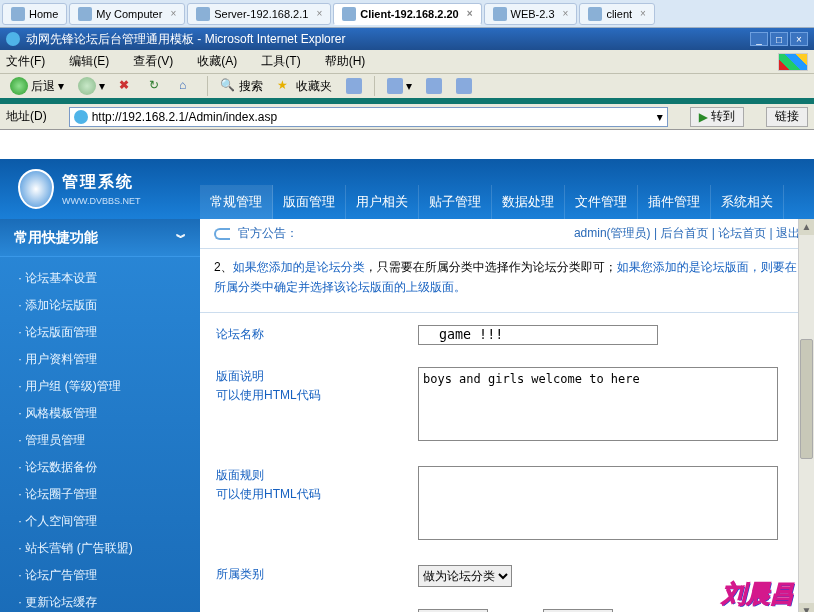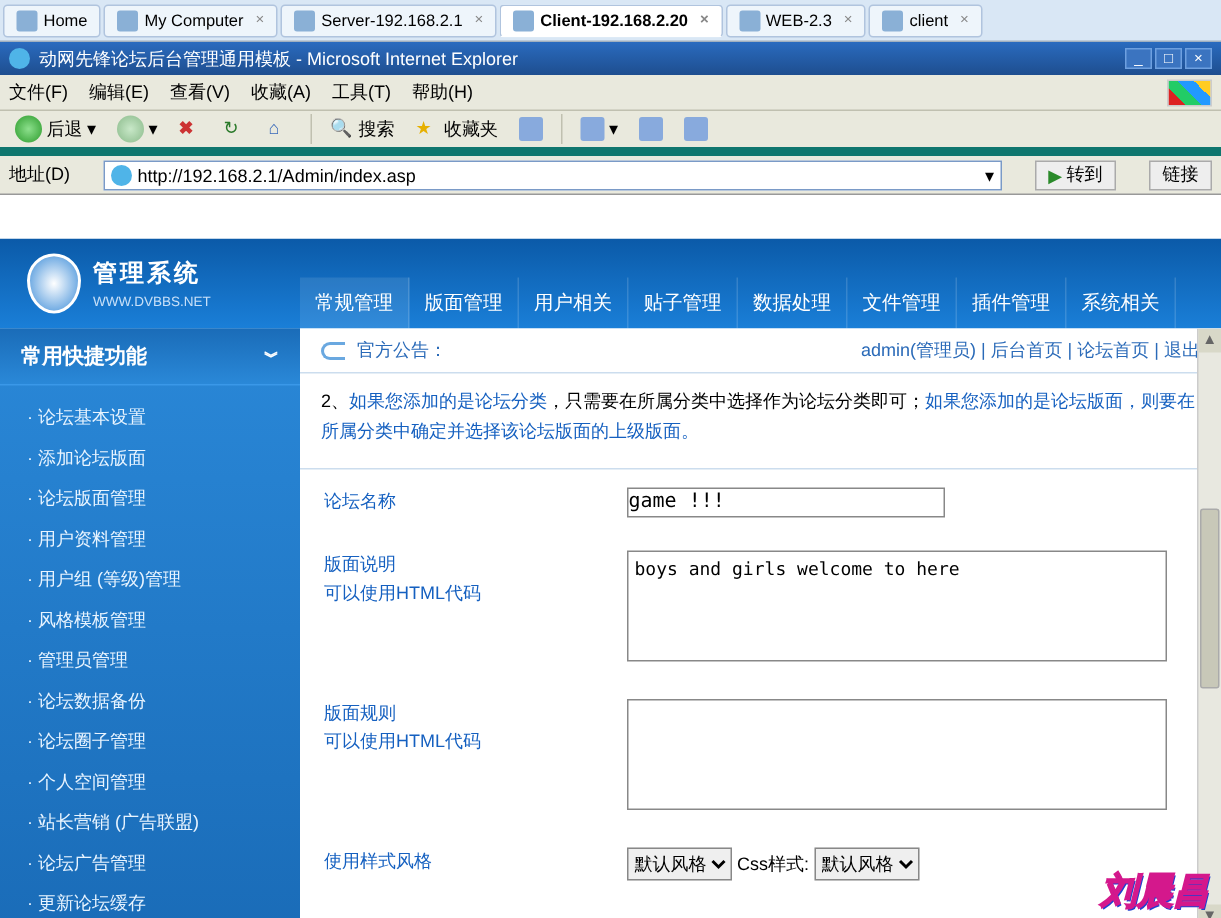--- a/index.html
+++ b/index.html
@@ -12,21 +12,21 @@
 .os-tab .tab-ico { width: 14px; height: 14px; background: #8ab0d6; border-radius: 2px; display: inline-block; }
 .os-tab .close-x { font-size: 10px; color: #888; margin-left: 4px; }
 
 
 .ie-title { height: 22px; background: linear-gradient(#2a6bbf,#1e4e8f); color: #fff; display: flex; align-items: center; padding: 0 6px; font-size: 12px; }
 .ie-title .e-ico { width: 14px; height: 14px; background: #4fb4e8; border-radius: 50%; margin-right: 6px; display: inline-block; }
 .ie-title .win-btns { margin-left: auto; display: flex; gap: 2px; }
 .ie-title .win-btn { width: 18px; height: 14px; background: #3b74c0; border: 1px solid #6ea0e0; display: flex; align-items: center; justify-content: center; font-size: 10px; color: #fff; cursor: pointer; }
 
 
-.ie-menu { height: 24px; background: #e9e9dd; display: flex; align-items: center; padding: 0 6px; gap: 14px; border-bottom: 1px solid #c0c0b0; }
+.ie-menu { height: 24px; background: #e9e9dd; display: flex; align-items: center; padding: 0 6px; gap: 24px; border-bottom: 1px solid #c0c0b0; }
 .ie-menu span { cursor: pointer; }
 .ie-menu .flag { margin-left: auto; width: 30px; height: 18px; background: linear-gradient(45deg,#d22 25%,#2c6 25% 50%,#29f 50% 75%,#fc2 75%); border: 1px solid #ccc; }
 
 
 .ie-toolbar { height: 30px; background: #e9e9dd; display: flex; align-items: center; padding: 0 6px; gap: 6px; border-bottom: 6px solid #0f766e; }
 .tb-btn { height: 22px; padding: 0 4px; display: flex; align-items: center; gap: 3px; cursor: pointer; }
 .tb-btn .ico { width: 18px; height: 18px; border-radius: 50%; display: inline-block; }
 .ico-back { background: radial-gradient(#8de08d,#2a9a2a); }
 .ico-fwd { background: radial-gradient(#c8e8c8,#8aba8a); }
 .ico-x { width:16px;height:16px;color:#c33;font-weight:bold; }
@@ -68,36 +68,36 @@
 .announce .usr-links { margin-left: auto; }
 .announce a { color: #2a6ab8; cursor: pointer; }
 
 .note-box { padding: 8px 14px 14px; color: #1560c0; border-bottom: 1px solid #cde; line-height: 1.7; }
 .note-box .blk { color: #000; }
 
 .form-tbl { width: 100%; }
 .form-tbl tr { border-bottom: 1px solid #d0e0f0; }
 .form-tbl td { padding: 10px 14px; vertical-align: top; font-size: 12px; }
 .form-tbl td.lbl { width: 200px; color: #1560c0; line-height: 1.6; }
-.form-tbl input[type=text] { width: 212px; height: 20px; border: 1px solid #888; padding: 0 0; font-family: monospace; }
+.form-tbl input[type=text] { width: 240px; height: 20px; border: 1px solid #888; padding: 0 20px; font-family: monospace; }
 .form-tbl textarea { width: 360px; height: 74px; border: 1px solid #888; padding: 4px; font-family: monospace; font-size: 12px; resize: none; }
 .form-tbl select { height: 22px; border: 1px solid #888; font-size: 12px; }
 
 .vscroll { position: absolute; right: 0; top: 0; width: 16px; height: 100%; background: #e8e8e0; border-left: 1px solid #ccc; }
 .vscroll .thumb { position:absolute; left:1px; right:1px; top:120px; height:120px; background:#c8c8b8; border:1px solid #aaa; border-radius:2px; }
 .vscroll .arr { position:absolute; left:0; right:0; height:16px; background:#d8d8c8; text-align:center; font-size:10px; line-height:16px; color:#666; cursor:pointer; }
 .vscroll .arr.up { top:0; } .vscroll .arr.dn { bottom:0; }
 
 
 .status { height: 22px; background: #e9e9dd; border-top: 1px solid #bbb; display: flex; align-items: center; padding: 0 6px; font-size: 11px; }
 .status .e-sm { width:14px;height:14px;background:#4fb4e8;border-radius:50%;margin-right:6px; }
 .status .zone { margin-left: auto; display: flex; align-items: center; gap: 6px; }
 .status .globe { width:14px;height:14px;background:radial-gradient(#8ed0f8,#2a8ad0);border-radius:50%; }
 
-.watermark { position: absolute; right: 8px; bottom: 2px; font: italic bold 24px "STKaiti","KaiTi",serif; color: transparent; -webkit-text-stroke: 1.2px #d4188c; z-index: 50; }
+.watermark { position: absolute; right: 20px; bottom: 2px; font: italic bold 24px "STKaiti","KaiTi",serif; color: transparent; -webkit-text-stroke: 1.2px #d4188c; z-index: 50; }
 .watermark span { text-shadow: 1px 1px 0 #2040d0; }
 </style>
 </head>
 <body>
 
 <div class="os-tabs">
   <div class="os-tab">
       <span class="tab-ico"></span>
       <span>Home</span>
     </div>
@@ -264,20 +264,24 @@
         </tr>
         <tr>
           <td class="lbl"><span>版面说明</span><br><span>可以使用HTML代码</span></td>
           <td><textarea style="">boys and girls welcome to here</textarea></td>
         </tr>
         <tr>
           <td class="lbl"><span>版面规则</span><br><span>可以使用HTML代码</span></td>
           <td><textarea style=""></textarea></td>
         </tr>
         <tr>
+          <td class="lbl">所属类别</td>
+          <td><select><option>做为论坛分类</option></select></td>
+        </tr>
+        <tr>
           <td class="lbl"><span>使用样式风格</span><br></td>
           <td>
             <select><option>默认风格</option></select>
             <span>Css样式:</span>
             <select><option>默认风格</option></select>
           </td>
         </tr>
       </tbody>
         </table>
 

